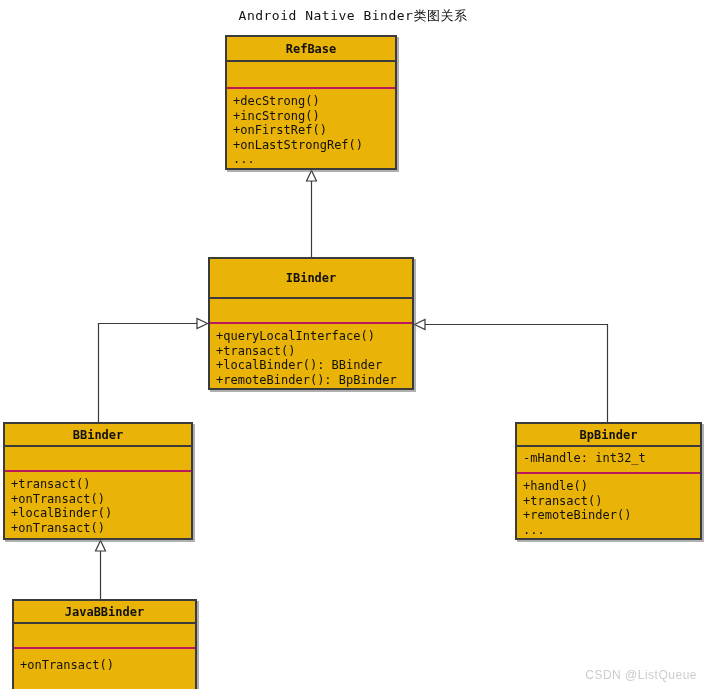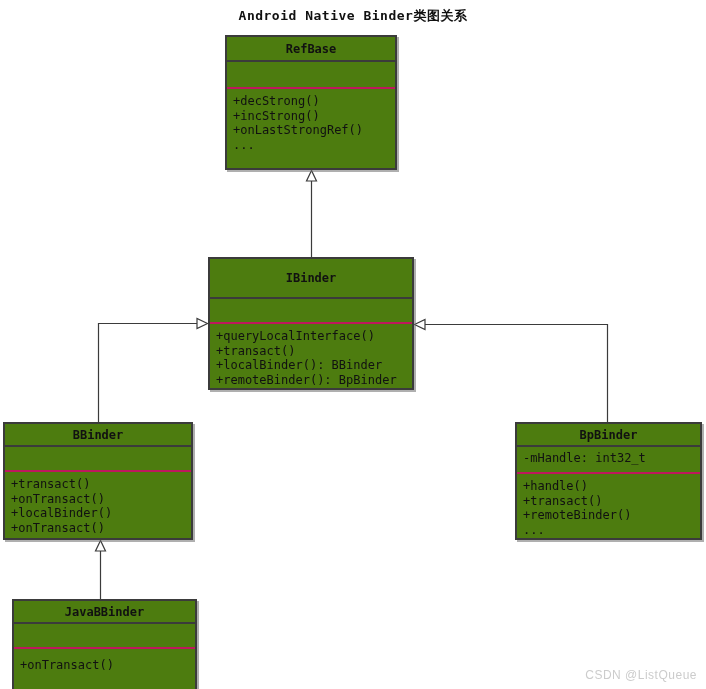--- a/index.html
+++ b/index.html
@@ -11,34 +11,34 @@
     font-family: "DejaVu Sans Mono", "Liberation Mono", monospace;
     overflow: hidden;
   }
   .diagram-title {
     position: absolute;
     top: 7px;
     left: 0;
     width: 100%;
     text-align: center;
     font-size: 13px;
-    font-weight: bold;
+    font-weight: normal;
     color: #111111;
     letter-spacing: 0.5px;
   }
   .connectors {
     position: absolute;
     left: 0; top: 0;
     width: 706px; height: 689px;
     pointer-events: none;
   }
   .uml-class {
     position: absolute;
     box-sizing: border-box;
-    background: #4d7c0f;
+    background: #eab308;
     border: 2px solid #3b3b3b;
     box-shadow: 2px 2px 0 rgba(110,110,110,0.55);
     display: flex;
     flex-direction: column;
     color: #111111;
   }
   .uml-title {
     box-sizing: border-box;
     border-bottom: 2px solid #3b3b3b;
     display: flex;
@@ -104,20 +104,21 @@
       <polygon points="100.5,540.5 95.5,551 105.5,551" fill="#ffffff" stroke="#3b3b3b" stroke-width="1.2"></polygon>
     </g>
   </svg>
 
   <div class="uml-class" style="left:225px;top:35px;width:172px;height:135px">
     <div class="uml-title" style="height:25px">RefBase</div>
     <div class="uml-fields" style="height:27px"></div>
     <div class="uml-methods">
       <div class="m">+decStrong()</div>
       <div class="m">+incStrong()</div>
+      <div class="m">+onFirstRef()</div>
       <div class="m">+onLastStrongRef()</div>
       <div class="m">...</div>
     </div>
   </div>
 
   <div class="uml-class" style="left:208px;top:257px;width:206px;height:133px">
     <div class="uml-title" style="height:40px">IBinder</div>
     <div class="uml-fields" style="height:25px"></div>
     <div class="uml-methods">
       <div class="m">+queryLocalInterface()</div>

